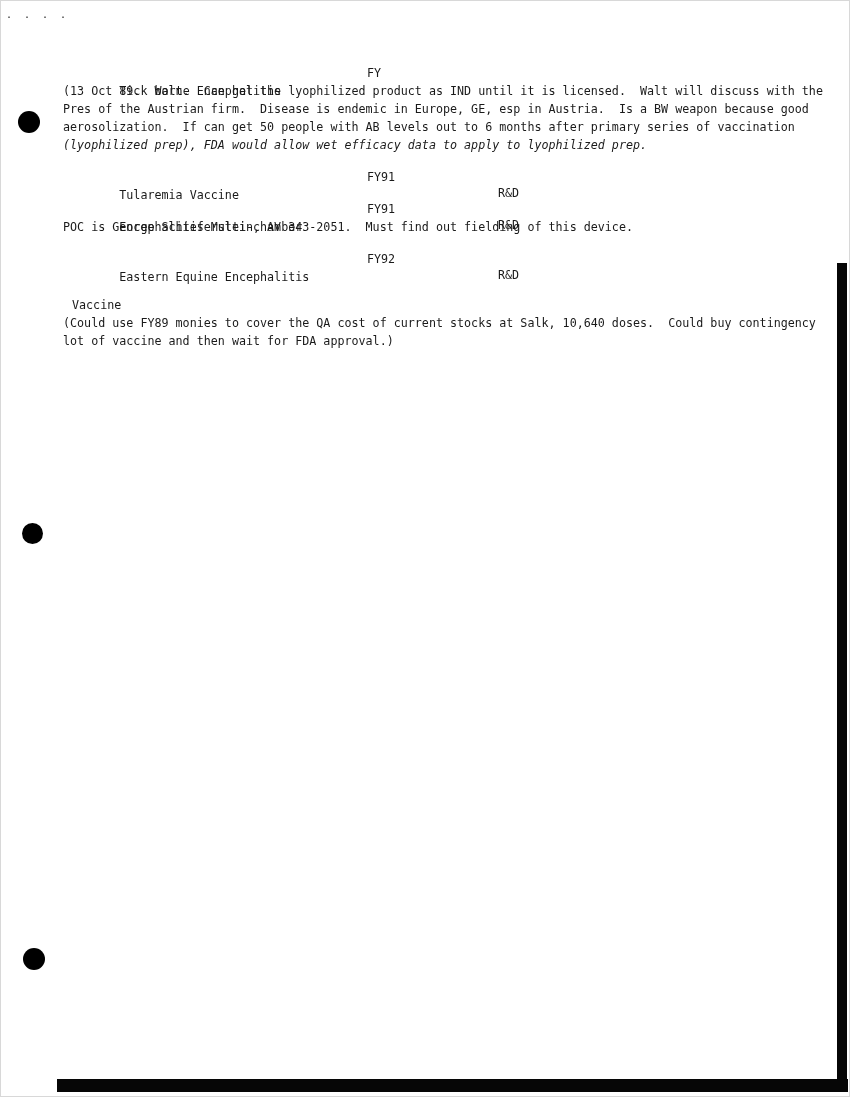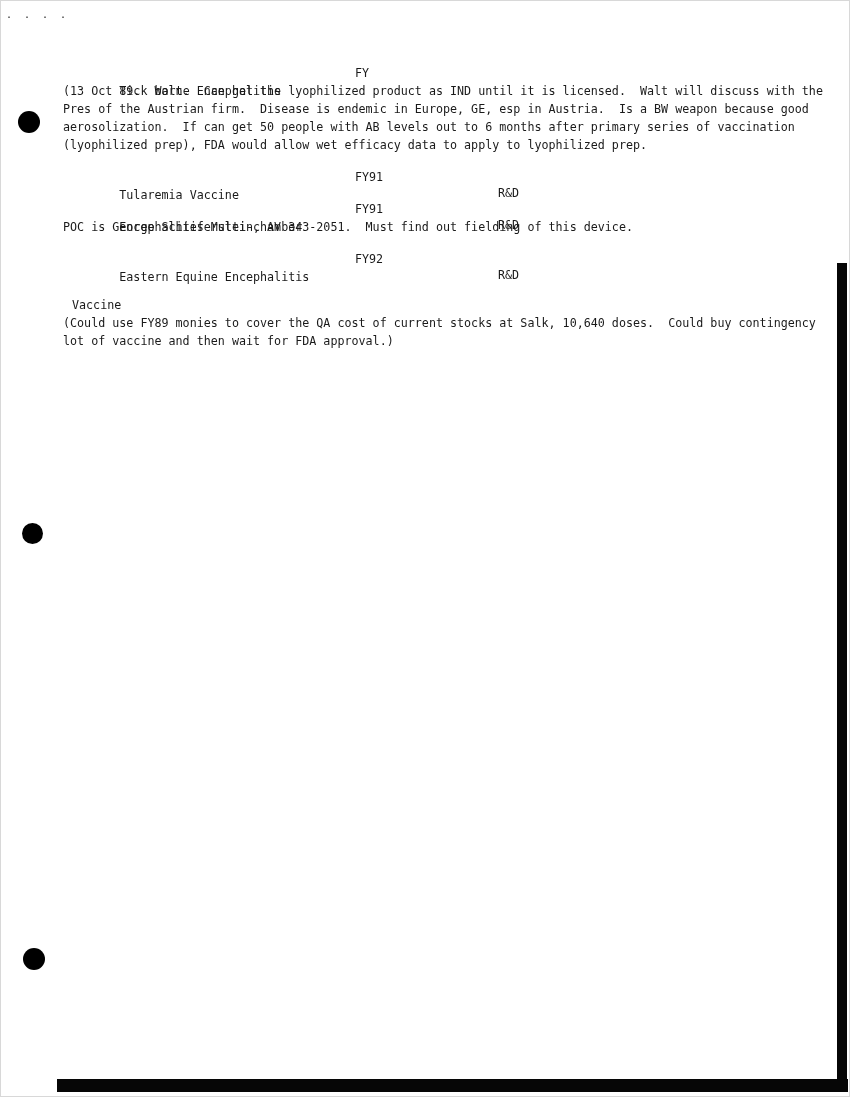--- a/index.html
+++ b/index.html
@@ -54,24 +54,24 @@
     position: absolute;
     left: 62px;
     top: 63px;
     width: 775px;
     font-size: 11.7px;
     line-height: 18px;
   }
   .section { margin: 0; }
   .section + .section { margin-top: 14px; }
   .row { position: relative; height: 18px; white-space: pre; }
-  .fy  { position: absolute; left: 292px; top: 0; }
+  .fy  { position: absolute; left: 304px; top: 0; }
   .rd  { position: absolute; left: 435px; top: 16px; }
   .line { height: 18px; white-space: pre; }
-  .line.italic { }
+  .line.italic { font-style: italic; }
   .subtitle { padding-left: 9px; margin-top: 28px; }
 </style>
 </head>
 <body>
 
 <div class="page">
 
   <span class="corner-marks">.   . .    .</span>
 
   <div class="hole h1"></div>

